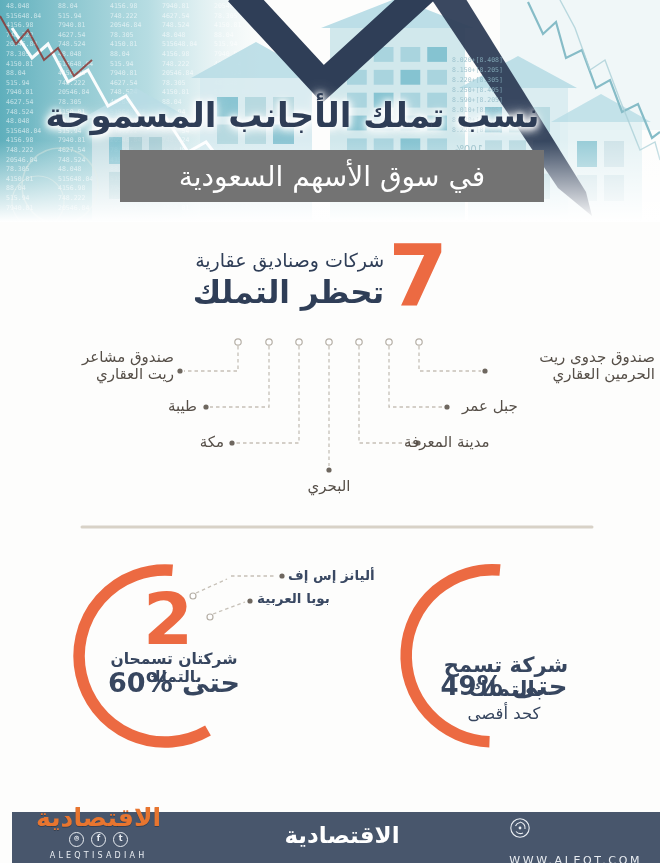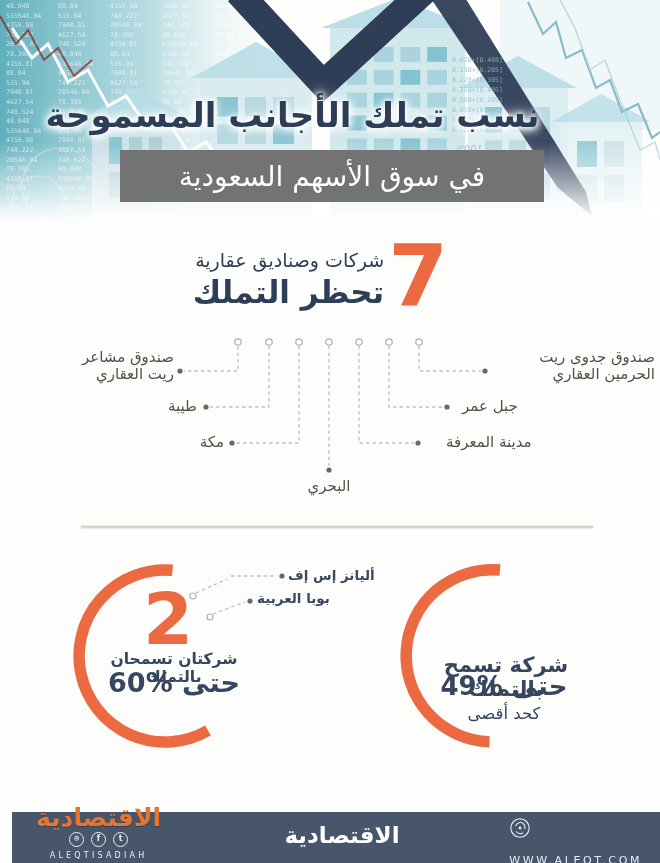--- a/index.html
+++ b/index.html
@@ -25,21 +25,21 @@
   .sec7 .n7{font-size:86px;line-height:72px;font-weight:bold;color:#ec6a42;}
 
   
   .clabel{position:absolute;color:#564f48;font-size:15px;line-height:17px;direction:rtl;white-space:nowrap;}
   .c-l0{right:486px;top:349px;text-align:right;}
   .c-l1{right:463px;top:398px;}
   .c-l2{right:436px;top:434px;}
   .c-mid{left:279px;top:478px;width:100px;text-align:center;}
   .c-r0{left:513px;top:349px;width:142px;text-align:right;}
   .c-r1{left:462px;top:398px;}
-  .c-r2{left:446px;top:434px;}
+  .c-r2{left:404px;top:434px;}
 
   
   .bignum{position:absolute;font-weight:bold;color:#ec6a42;text-align:center;}
   .num2{left:126px;width:84px;top:583px;font-size:72px;line-height:72px;}
   .num167{left:414px;width:180px;top:590px;font-size:62px;line-height:60px;}
   .cap{position:absolute;direction:rtl;text-align:center;color:#37465f;}
   .cap60a{left:84px;width:180px;top:650px;font-size:15.5px;font-weight:bold;}
   .cap60b{left:84px;width:180px;top:667px;font-size:27px;font-weight:bold;}
   .cap49a{left:416px;width:180px;top:653px;font-size:21px;font-weight:bold;}
   .cap49b{left:414px;width:180px;top:671px;font-size:26px;font-weight:bold;}

